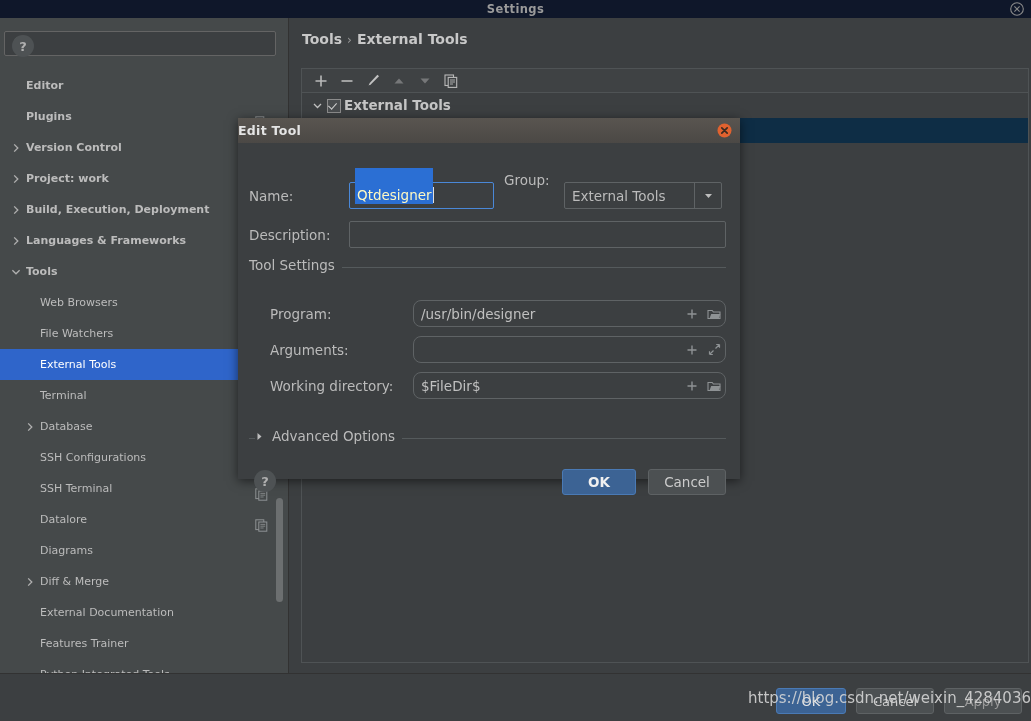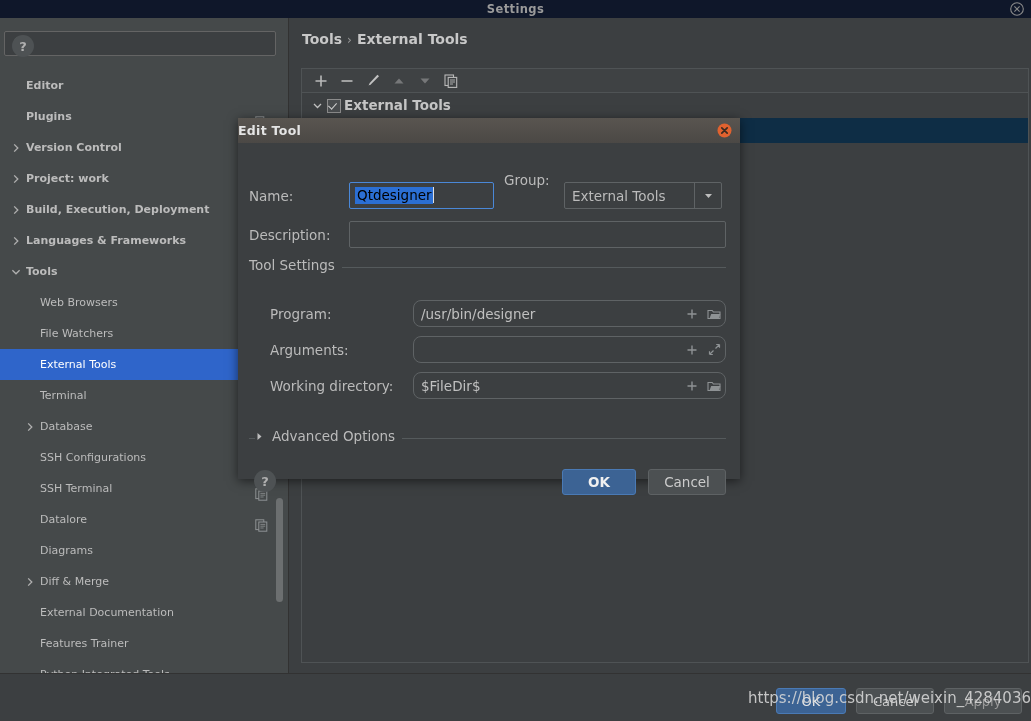--- a/index.html
+++ b/index.html
@@ -303,22 +303,22 @@
   }
   #name-field {
     left: 111px; top: 39px;
     width: 145px;
     border: 1px solid #4a88d8;
     background: #3c3f41;
     padding: 0;
   }
   #name-field .sel {
     background: #2b6fd4;
-    color: #000000;
-    padding: 0 1px 1px 2px;
+    color: #fef9c3;
+    padding: 19px 1px 1px 2px;
     margin-left: 5px;
   }
   #name-caret {
     display: inline-block;
     width: 1px;
     height: 16px;
     background: #e0e0e0;
     vertical-align: -3px;
   }
   #group-label { left: 266px; top: 29px; }

